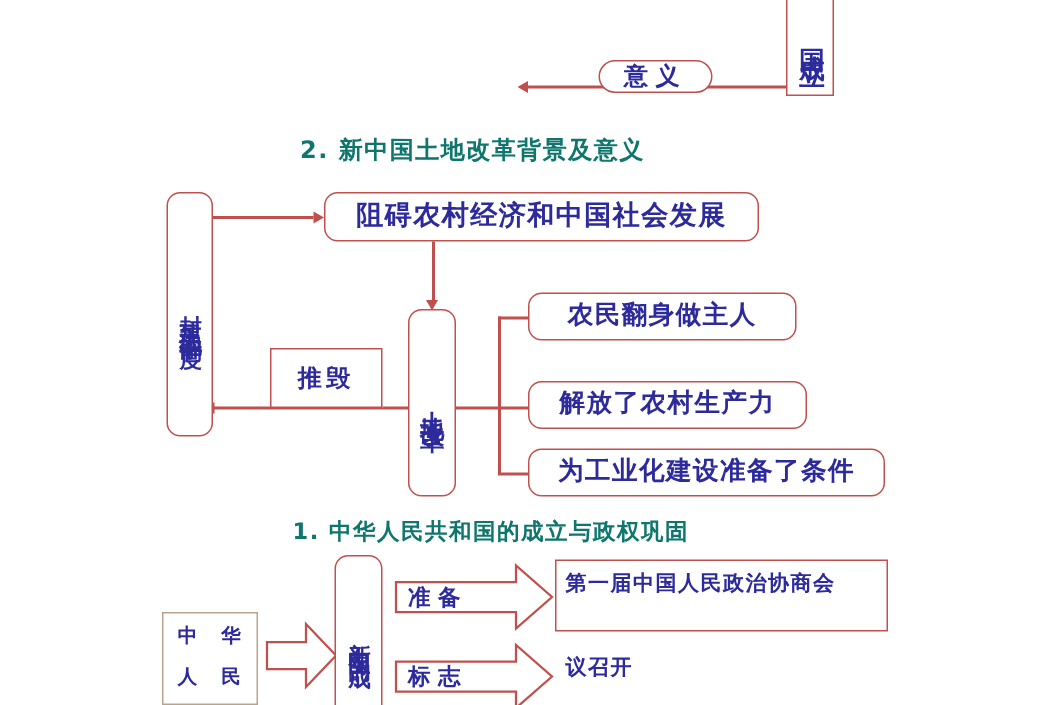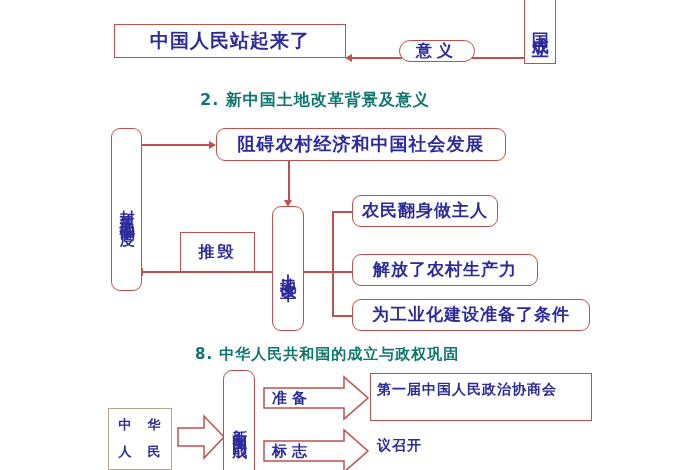--- a/index.html
+++ b/index.html
@@ -82,21 +82,20 @@
   .grid2 span{color:#2d2a9c;font-weight:bold;font-size:13px;}
 
   .twoline{flex-direction:column;align-items:flex-start;padding-left:6px;}
   .twoline span{display:block;margin-top:40px;}
 </style>
 </head>
 <body>
 
 <div id="stage">
 
-  <div class="node sharp" style="left:114px;top:24px;width:232px;height:34px;font-size:19px;">中国人民站起来了</div>
 
   <div class="node pill" style="left:399px;top:28px;width:76px;height:22px;font-size:16px;letter-spacing:5px;margin-top:12px;">意义</div>
 
   <div class="node sharp vert" style="left:524px;top:-14px;width:32px;height:78px;font-size:17px;">国成立</div>
 
   <div class="ln lnh" style="left:352px;top:57px;width:172px;"></div>
   <div class="ah ah-left" style="left:345px;top:54px;"></div>
 
   <div class="section-title" style="left:200px;top:90px;font-size:16px;">2. 新中国土地改革背景及意义</div>
 
@@ -118,25 +117,25 @@
   <div class="ah ah-left" style="left:136px;top:268px;"></div>
 
   <div class="ln lnv" style="left:217px;top:264px;height:8px;"></div>
 
   <div class="ln lnh" style="left:304px;top:271px;width:29px;"></div>
   <div class="ln lnv" style="left:332px;top:211px;height:105px;"></div>
   <div class="ln lnh" style="left:332px;top:211px;width:22px;"></div>
   <div class="ln lnh" style="left:332px;top:271px;width:22px;"></div>
   <div class="ln lnh" style="left:332px;top:315px;width:22px;"></div>
 
-  <div class="node rounded" style="left:352px;top:195px;width:146px;height:32px;font-size:17px;">农民翻身做主人</div>
+  <div class="node rounded" style="left:352px;top:195px;width:179px;height:32px;font-size:17px;">农民翻身做主人</div>
   <div class="node rounded" style="left:352px;top:254px;width:186px;height:32px;font-size:17px;">解放了农村生产力</div>
   <div class="node rounded" style="left:352px;top:299px;width:238px;height:32px;font-size:17px;">为工业化建设准备了条件</div>
 
-  <div class="section-title" style="left:195px;top:345px;font-size:15px;">8. 中华人民共和国的成立与政权巩固</div>
+  <div class="section-title" style="left:195px;top:345px;font-size:15px;">1. 中华人民共和国的成立与政权巩固</div>
 
   <div class="node sharp grid2" style="left:108px;top:408px;width:64px;height:62px;">
     <span>中</span>
     <span>华</span>
     <span>人</span>
     <span>民</span>
   </div>
 
   <svg class="blockarrow" style="left:178px;top:416px;" width="46" height="42" viewBox="0 0 46 42">
     <polygon points="0,12 26,12 26,0 46,21 26,42 26,30 0,30"></polygon>

